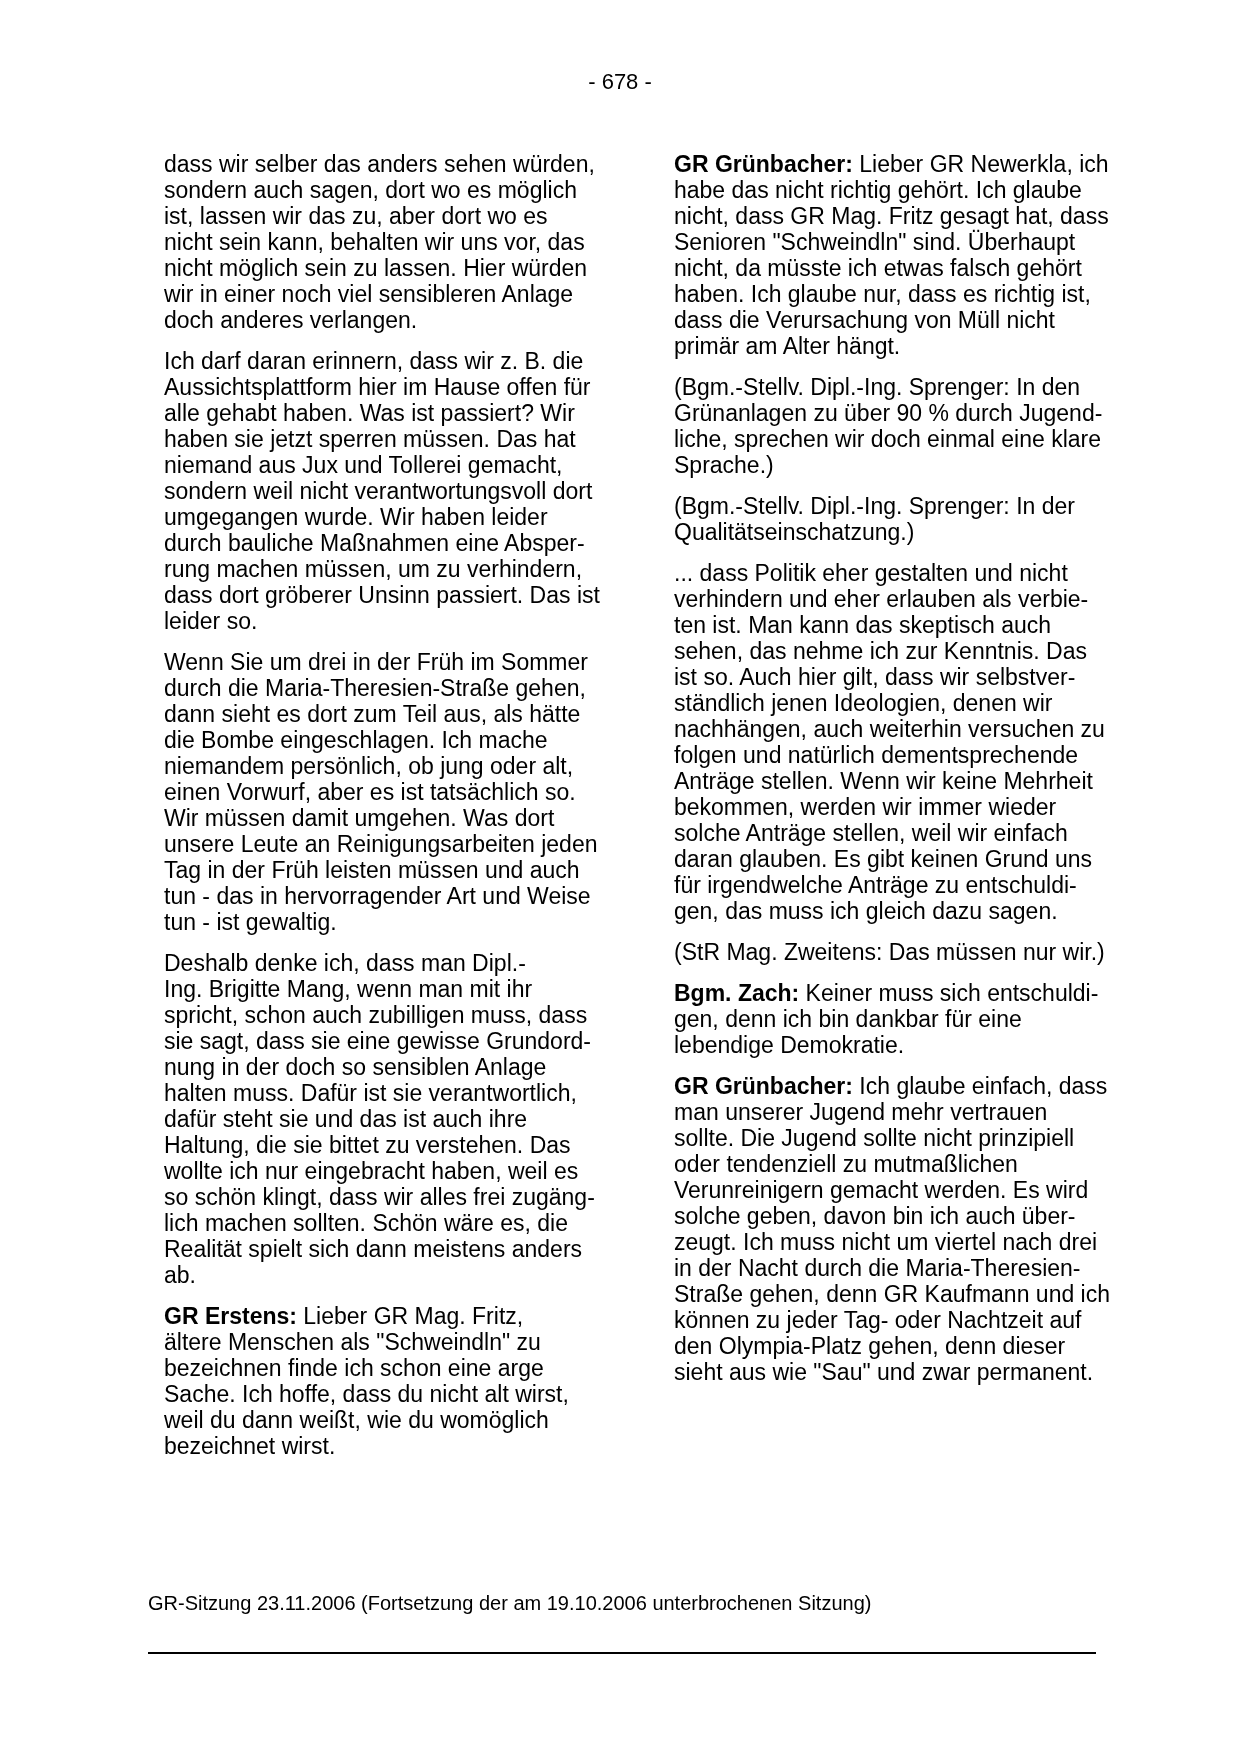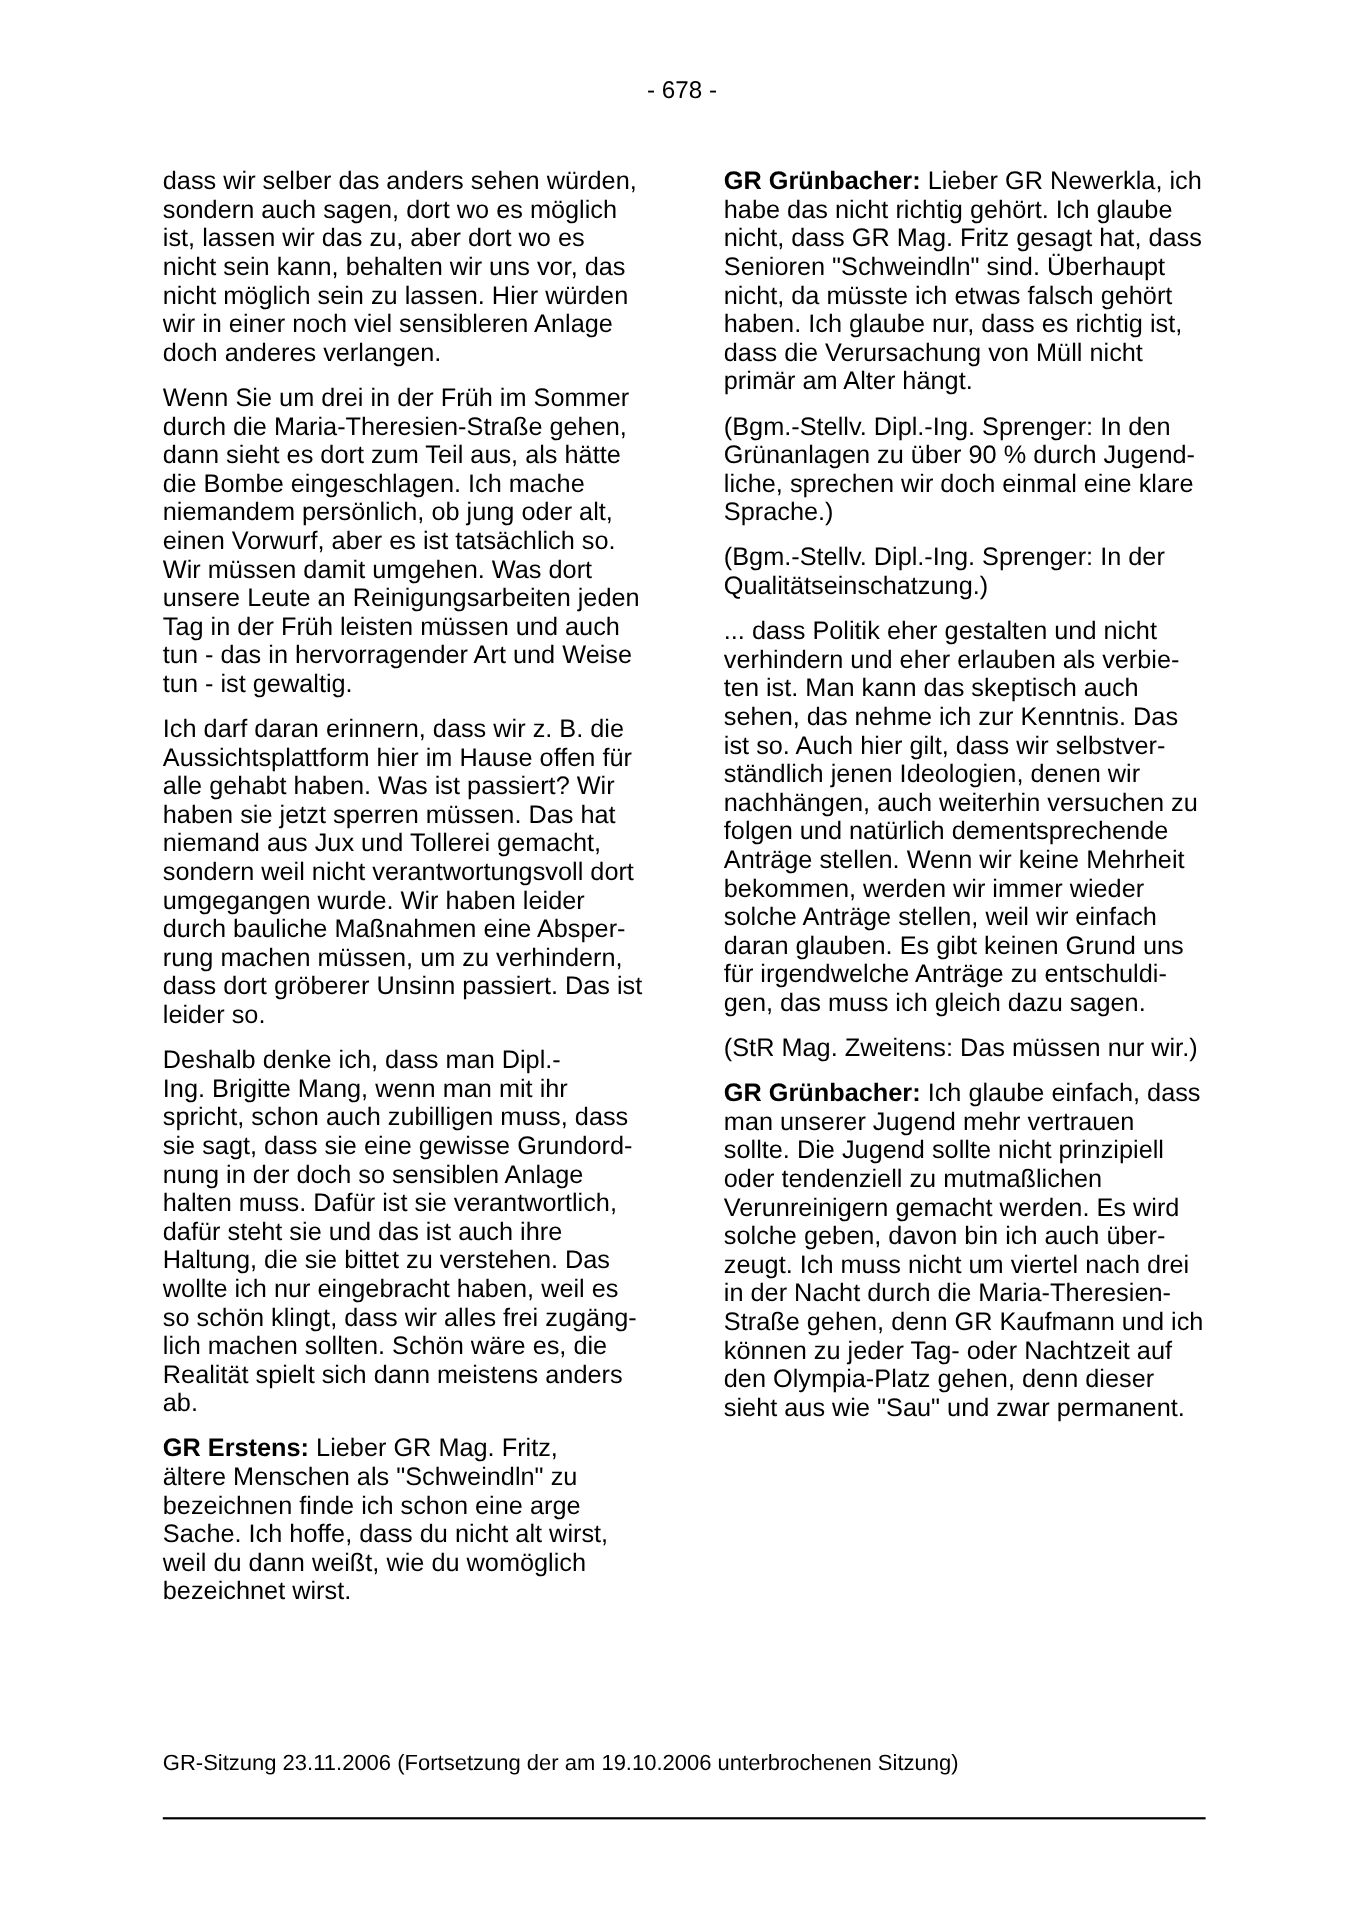--- a/index.html
+++ b/index.html
@@ -29,21 +29,21 @@
   .column {
     position: absolute;
     top: 151px;
     width: 486px;
     font-size: 23px;
     line-height: 26px;
   }
   .column-left  { left: 148px; }
   .column-right { left: 658px; }
   .para {
-    margin: 0 0 15px 0;
+    margin: 0 0 15px 16px;
     white-space: pre-line;
   }
   .para strong {
     font-weight: bold;
   }
   .footer-rule {
     position: absolute;
     left: 148px;
     top: 1652px;
     width: 948px;
@@ -65,42 +65,42 @@
   <div class="page-number">- 678 -</div>
 
   <div class="column column-left">
       <p class="para">dass wir selber das anders sehen würden,
 sondern auch sagen, dort wo es möglich
 ist, lassen wir das zu, aber dort wo es
 nicht sein kann, behalten wir uns vor, das
 nicht möglich sein zu lassen. Hier würden
 wir in einer noch viel sensibleren Anlage
 doch anderes verlangen.</p>
+      <p class="para">Ich darf daran erinnern, dass wir z. B. die
+Aussichtsplattform hier im Hause offen für
+alle gehabt haben. Was ist passiert? Wir
+haben sie jetzt sperren müssen. Das hat
+niemand aus Jux und Tollerei gemacht,
+sondern weil nicht verantwortungsvoll dort
+umgegangen wurde. Wir haben leider
+durch bauliche Maßnahmen eine Absper-
+rung machen müssen, um zu verhindern,
+dass dort gröberer Unsinn passiert. Das ist
+leider so.</p>
       <p class="para">Wenn Sie um drei in der Früh im Sommer
 durch die Maria-Theresien-Straße gehen,
 dann sieht es dort zum Teil aus, als hätte
 die Bombe eingeschlagen. Ich mache
 niemandem persönlich, ob jung oder alt,
 einen Vorwurf, aber es ist tatsächlich so.
 Wir müssen damit umgehen. Was dort
 unsere Leute an Reinigungsarbeiten jeden
 Tag in der Früh leisten müssen und auch
 tun - das in hervorragender Art und Weise
 tun - ist gewaltig.</p>
-      <p class="para">Ich darf daran erinnern, dass wir z. B. die
-Aussichtsplattform hier im Hause offen für
-alle gehabt haben. Was ist passiert? Wir
-haben sie jetzt sperren müssen. Das hat
-niemand aus Jux und Tollerei gemacht,
-sondern weil nicht verantwortungsvoll dort
-umgegangen wurde. Wir haben leider
-durch bauliche Maßnahmen eine Absper-
-rung machen müssen, um zu verhindern,
-dass dort gröberer Unsinn passiert. Das ist
-leider so.</p>
       <p class="para">Deshalb denke ich, dass man Dipl.-
 Ing. Brigitte Mang, wenn man mit ihr
 spricht, schon auch zubilligen muss, dass
 sie sagt, dass sie eine gewisse Grundord-
 nung in der doch so sensiblen Anlage
 halten muss. Dafür ist sie verantwortlich,
 dafür steht sie und das ist auch ihre
 Haltung, die sie bittet zu verstehen. Das
 wollte ich nur eingebracht haben, weil es
 so schön klingt, dass wir alles frei zugäng-
@@ -138,20 +138,23 @@
 ständlich jenen Ideologien, denen wir
 nachhängen, auch weiterhin versuchen zu
 folgen und natürlich dementsprechende
 Anträge stellen. Wenn wir keine Mehrheit
 bekommen, werden wir immer wieder
 solche Anträge stellen, weil wir einfach
 daran glauben. Es gibt keinen Grund uns
 für irgendwelche Anträge zu entschuldi-
 gen, das muss ich gleich dazu sagen.</p>
       <p class="para">(StR Mag. Zweitens: Das müssen nur wir.)</p>
+      <p class="para"><strong>Bgm. Zach:</strong> Keiner muss sich entschuldi-
+gen, denn ich bin dankbar für eine
+lebendige Demokratie.</p>
       <p class="para"><strong>GR Grünbacher:</strong> Ich glaube einfach, dass
 man unserer Jugend mehr vertrauen
 sollte. Die Jugend sollte nicht prinzipiell
 oder tendenziell zu mutmaßlichen
 Verunreinigern gemacht werden. Es wird
 solche geben, davon bin ich auch über-
 zeugt. Ich muss nicht um viertel nach drei
 in der Nacht durch die Maria-Theresien-
 Straße gehen, denn GR Kaufmann und ich
 können zu jeder Tag- oder Nachtzeit auf

